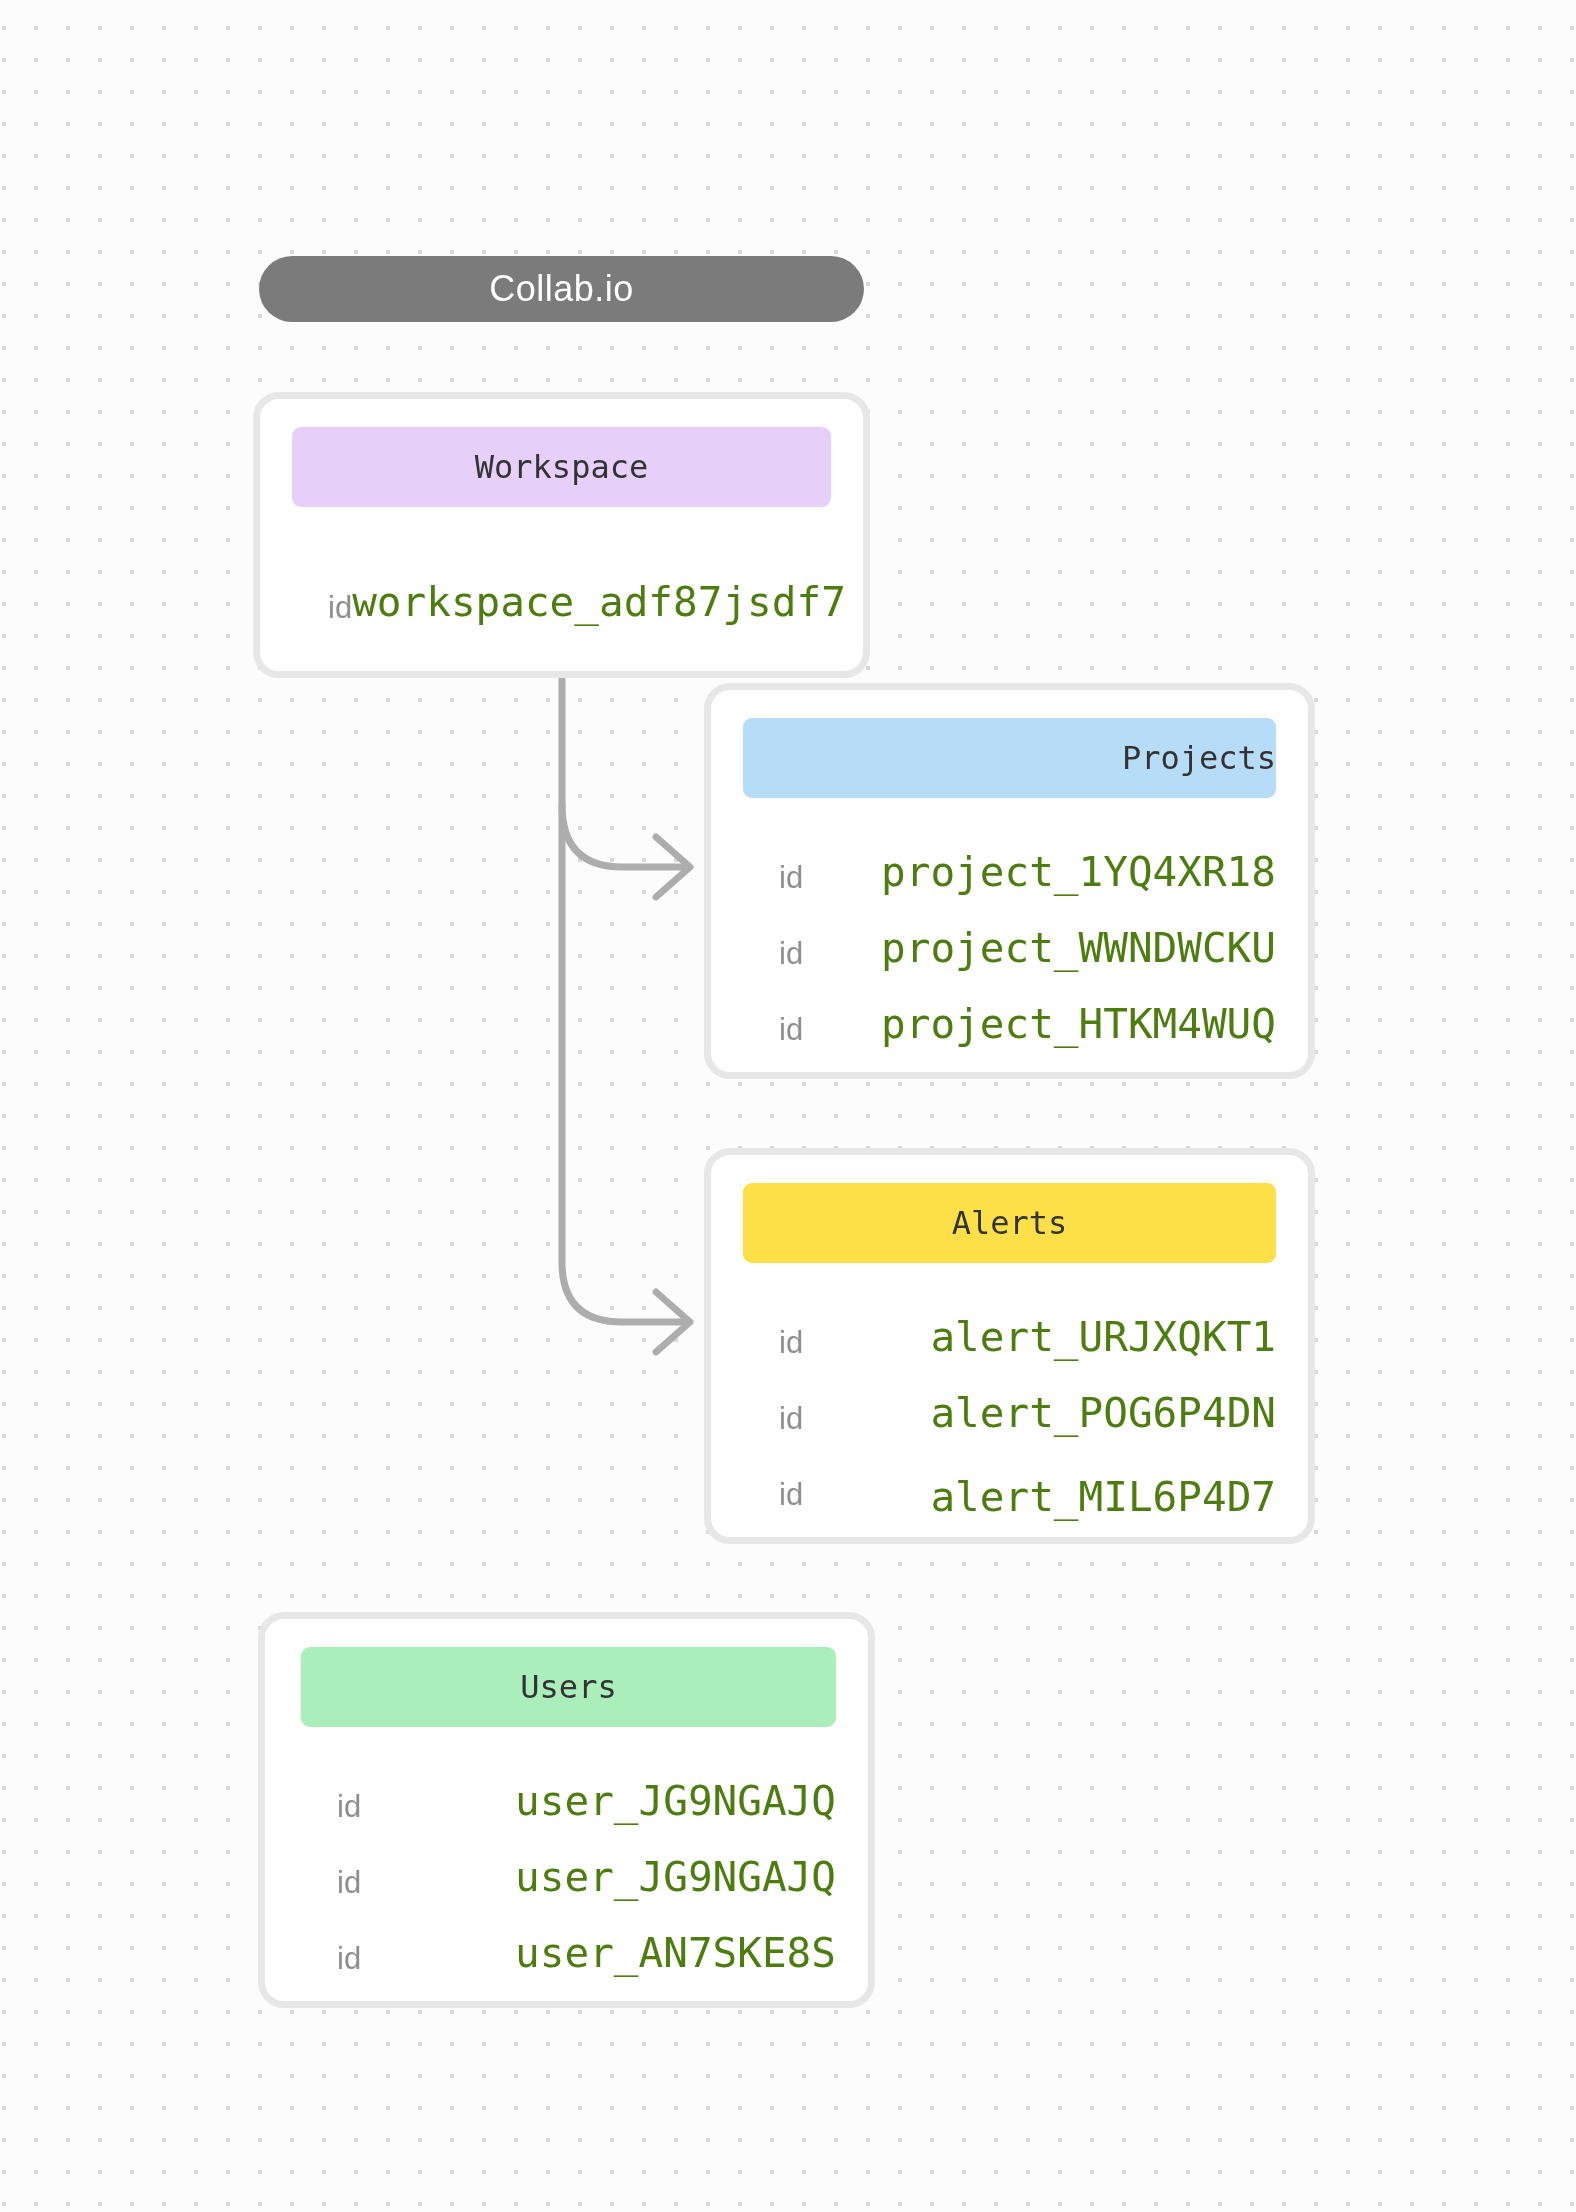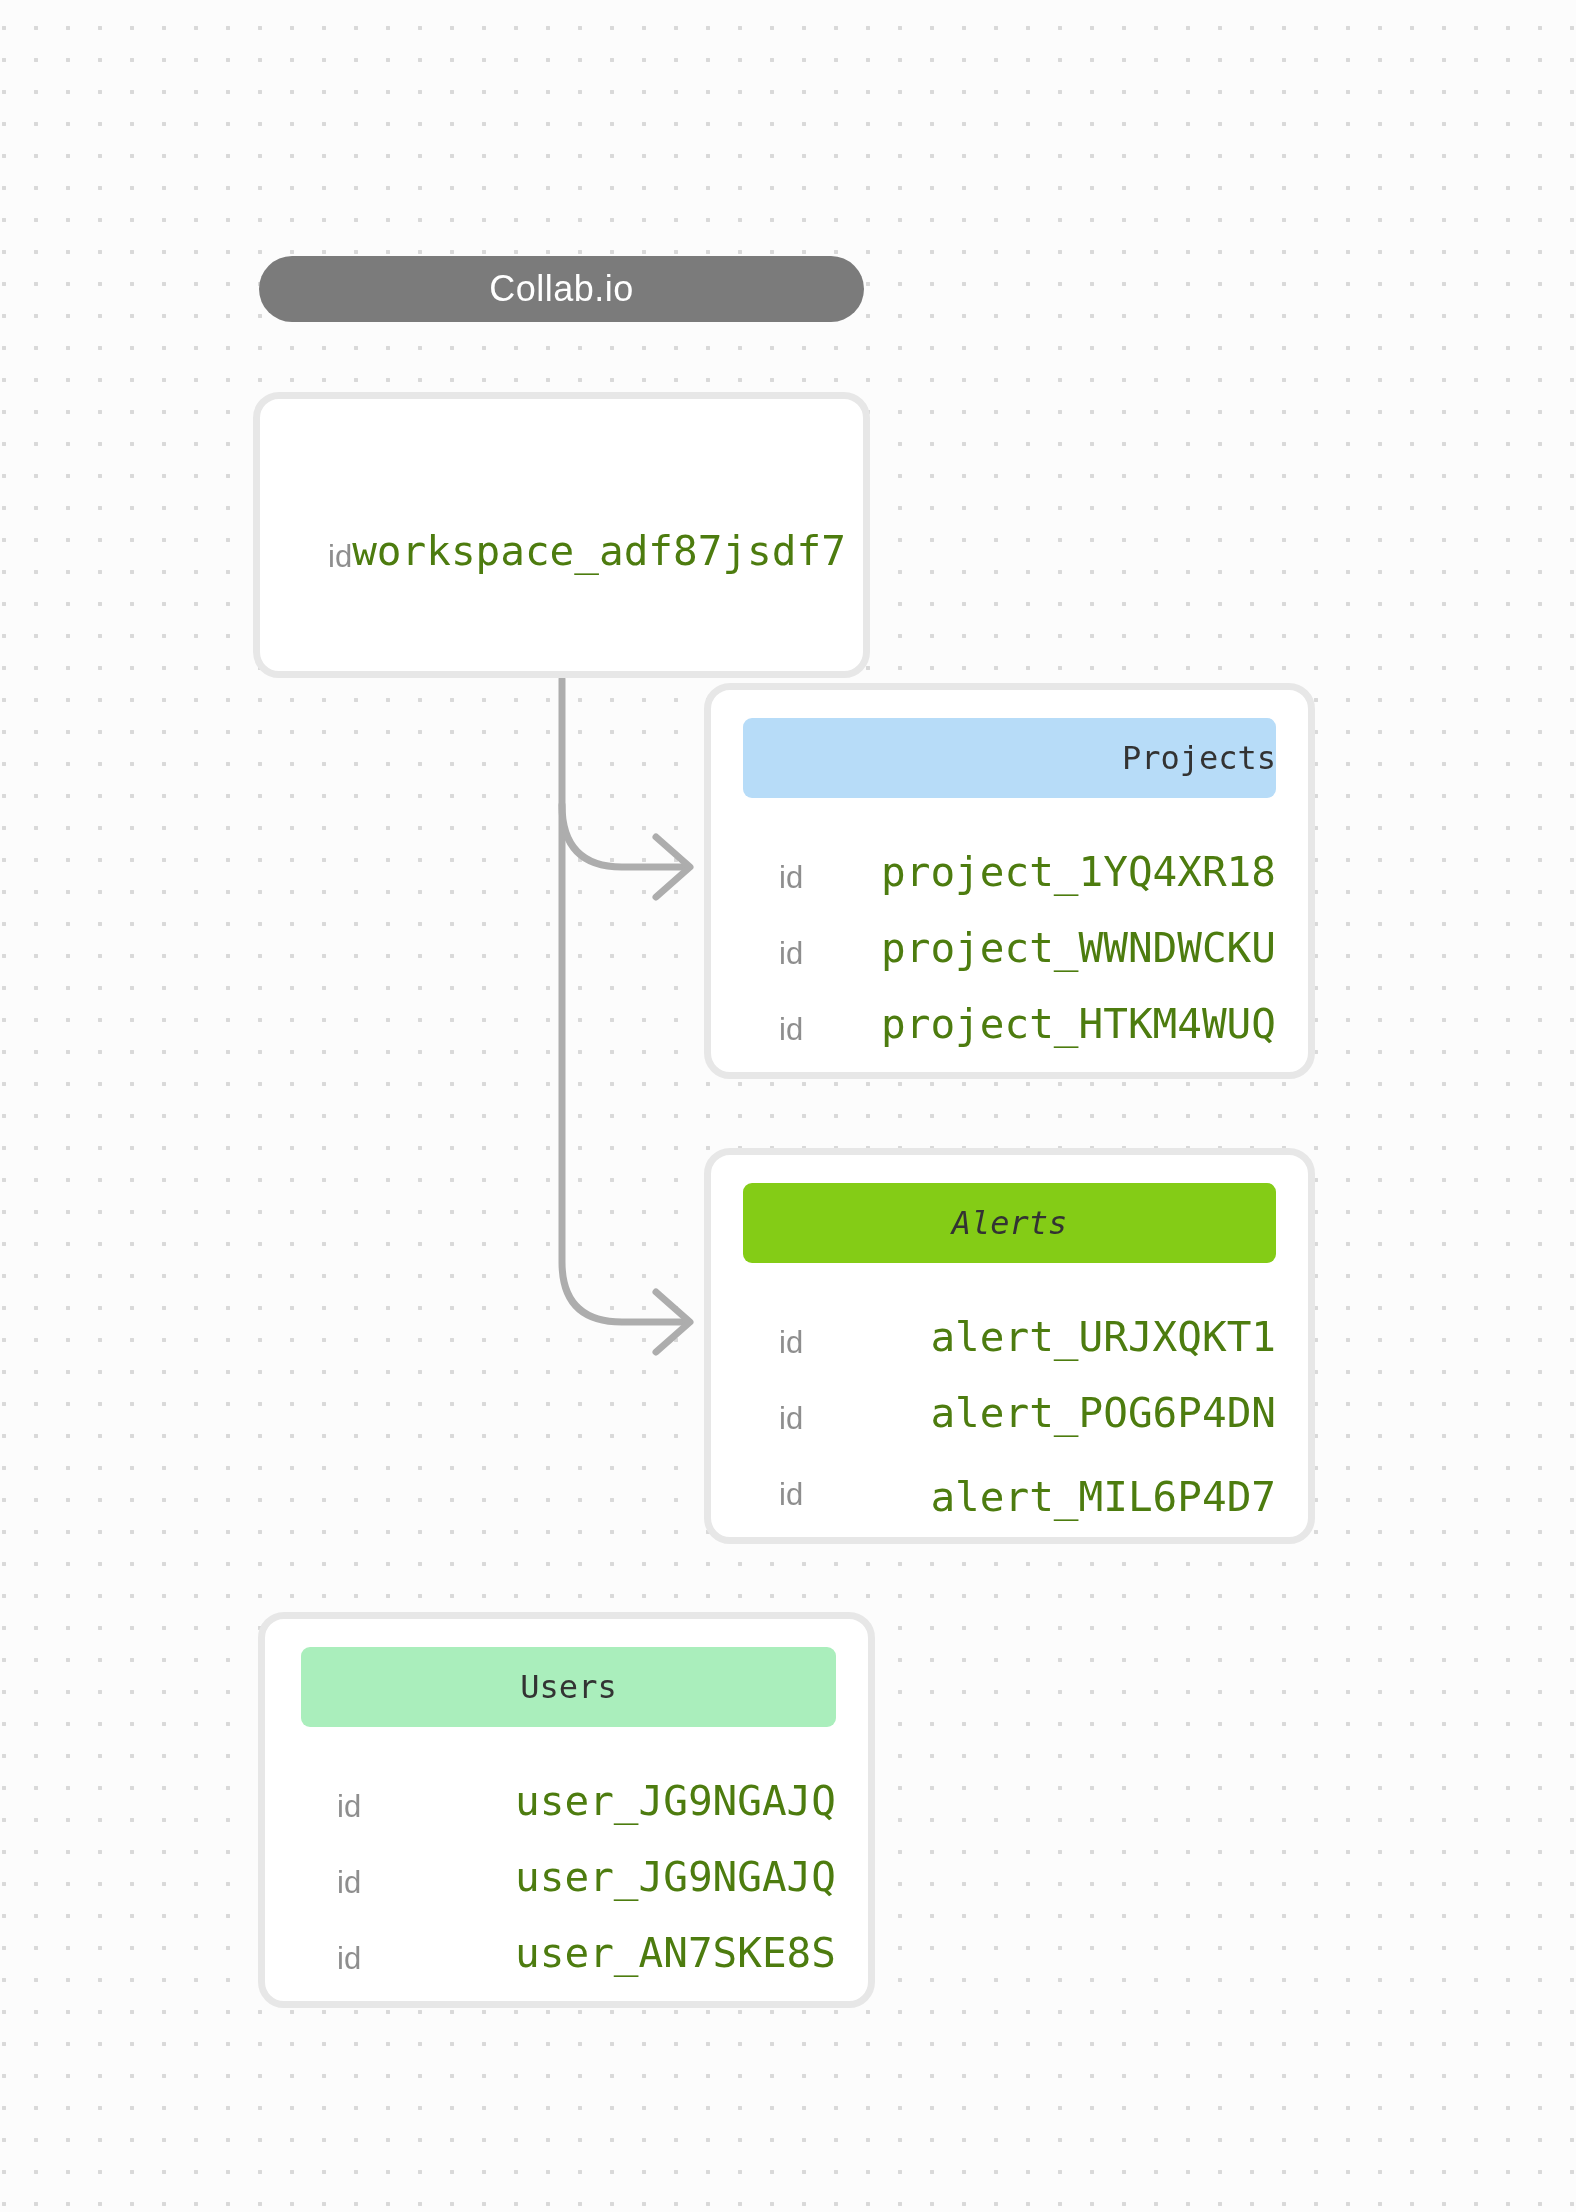--- a/index.html
+++ b/index.html
@@ -97,20 +97,23 @@
       <path d="M562,805 Q562,867 622,867 L686,867"></path>
       <path d="M656,837 L690,867 L656,897"></path>
     </g>
   </svg>
 
   <div class="title-pill" style="background: rgb(123, 123, 123);">
     <span style="color: rgb(255, 255, 255);">Collab.io</span>
   </div>
 
   <div class="entity" style="left:253px;top:392px;width:617px;height:286px;">
+    <div class="entity-header" style="background: rgb(230, 208, 249);">
+      <span>Workspace</span>
+    </div>
     <div class="entity-rows">
       <div class="row">
         <span class="key">id</span>
         <span class="val">workspace_adf87jsdf7</span>
       </div>
     </div>
   </div>
 
   <div class="entity" style="left:704px;top:683px;width:611px;">
     <div class="entity-header" style="background: rgb(183, 220, 248); justify-content: flex-end;">
@@ -126,21 +129,21 @@
         <span class="val">project_WWNDWCKU</span>
       </div>
       <div class="row">
         <span class="key">id</span>
         <span class="val">project_HTKM4WUQ</span>
       </div>
     </div>
   </div>
 
   <div class="entity" style="left:704px;top:1148px;width:611px;">
-    <div class="entity-header" style="background: #84cc16; font-style: italic;">
+    <div class="entity-header" style="background: #fde047;">
       <span>Alerts</span>
     </div>
     <div class="entity-rows">
       <div class="row">
         <span class="key">id</span>
         <span class="val">alert_URJXQKT1</span>
       </div>
       <div class="row">
         <span class="key">id</span>
         <span class="val">alert_POG6P4DN</span>

